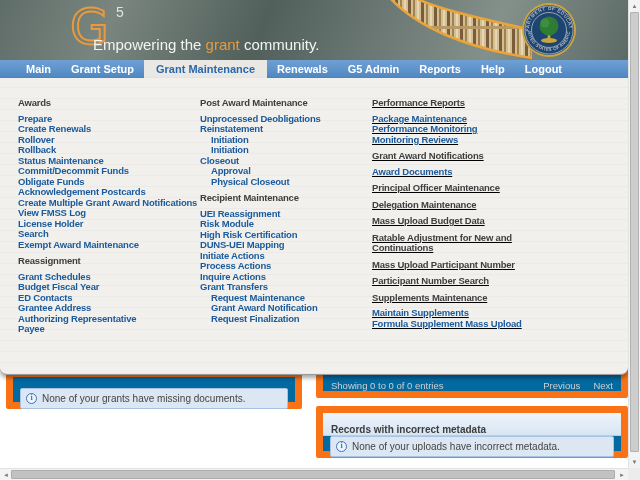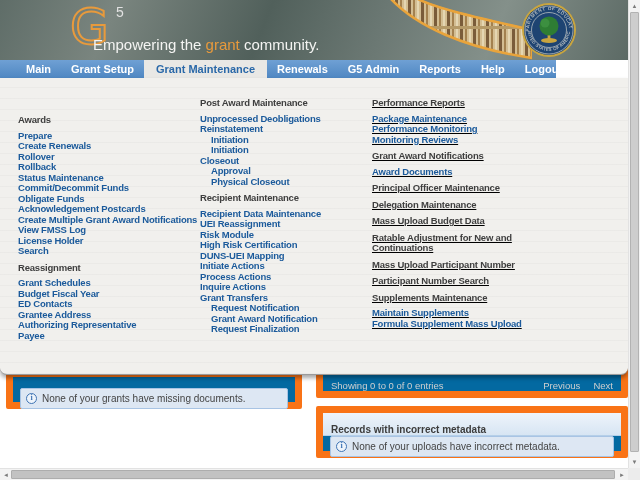--- a/index.html
+++ b/index.html
@@ -19,38 +19,38 @@
     -webkit-text-stroke:2px #e89a3c; font-weight:400;
   }
   #logo-5 { position:absolute; left:116px; top:4px; font-size:14px; color:#e2e2e2; letter-spacing:1px; }
   #tagline { position:absolute; left:93px; top:36px; font-size:15px; color:#f4f4f2; }
   #tagline .hl { color:#e89a3c; }
   #swoosh { position:absolute; left:382px; top:0; }
   
   #seal { position:absolute; left:521px; top:2px; }
   
   #nav {
-    position:absolute; left:0; top:60px; width:556px; height:18px;
+    position:absolute; left:0; top:60px; width:628px; height:18px;
     background:linear-gradient(#6fa0d4,#4f87c2);
     display:flex; align-items:flex-end; padding-left:16px;
     font-size:11px; font-weight:bold; color:#fff;
   }
   .nav-item { line-height:18px; padding:0 10px; white-space:nowrap; cursor:pointer; }
   .nav-item.selected { background:#e9e8e5; color:#2a68a8; padding:0 12px; }
   
   #menu-panel {
     position:absolute; left:0; top:78px; width:628px; height:297px; z-index:5;
     background:#f1f0ed;
     background-image:repeating-linear-gradient(0deg, rgba(120,120,120,0.05) 0 1px, transparent 1px 11px);
     border-bottom:1px solid #9b9b9b;
     border-radius:0 0 7px 7px;
     box-shadow:0 3px 4px rgba(0,0,0,0.35);
   }
   .menu-col { position:absolute; top:20px; }
-  #col-0 { left:18px;  width:180px;margin-top:17px; }
+  #col-0 { left:18px;  width:180px; }
   #col-1 { left:200px; width:182px; }
   #col-2 { left:372px; width:160px;text-decoration:underline; }
   .m-header {
     color:#3e3e3e; font-weight:bold; font-size:9.5px; letter-spacing:-0.2px;
     line-height:10.5px; margin:6px 0 5px; white-space:nowrap;
   }
   #col-2 .m-header { white-space:normal; max-width:152px; }
   .m-header:first-child { margin-top:0; }
   .m-item {
     color:#1b5a9b; font-weight:bold; font-size:9.5px; letter-spacing:-0.2px;
@@ -171,48 +171,48 @@
         <div class="m-item">Rollover</div>
         <div class="m-item">Rollback</div>
         <div class="m-item">Status Maintenance</div>
         <div class="m-item">Commit/Decommit Funds</div>
         <div class="m-item">Obligate Funds</div>
         <div class="m-item">Acknowledgement Postcards</div>
         <div class="m-item">Create Multiple Grant Award Notifications</div>
         <div class="m-item">View FMSS Log</div>
         <div class="m-item">License Holder</div>
         <div class="m-item">Search</div>
+        <div class="m-item">Exempt Award Maintenance</div>
         <div class="m-header">Reassignment</div>
         <div class="m-item">Grant Schedules</div>
         <div class="m-item">Budget Fiscal Year</div>
         <div class="m-item">ED Contacts</div>
         <div class="m-item">Grantee Address</div>
         <div class="m-item">Authorizing Representative</div>
         <div class="m-item">Payee</div>
       </div>
     <div class="menu-col" id="col-1">
         <div class="m-header">Post Award Maintenance</div>
         <div class="m-item">Unprocessed Deobligations</div>
         <div class="m-item">Reinstatement</div>
         <div class="m-item indent">Initiation</div>
         <div class="m-item indent">Initiation</div>
         <div class="m-item">Closeout</div>
         <div class="m-item indent">Approval</div>
         <div class="m-item indent">Physical Closeout</div>
         <div class="m-header">Recipient Maintenance</div>
-        <div class="m-item">Recipient Data Maintenance</div>
         <div class="m-item">UEI Reassignment</div>
         <div class="m-item">Risk Module</div>
         <div class="m-item">High Risk Certification</div>
         <div class="m-item">DUNS-UEI Mapping</div>
         <div class="m-item">Initiate Actions</div>
         <div class="m-item">Process Actions</div>
         <div class="m-item">Inquire Actions</div>
         <div class="m-item">Grant Transfers</div>
-        <div class="m-item indent">Request Notification</div>
+        <div class="m-item indent">Request Maintenance</div>
         <div class="m-item indent">Grant Award Notification</div>
         <div class="m-item indent">Request Finalization</div>
       </div>
     <div class="menu-col" id="col-2">
         <div class="m-header">Performance Reports</div>
         <div class="m-item">Package Maintenance</div>
         <div class="m-item">Performance Monitoring</div>
         <div class="m-item">Monitoring Reviews</div>
         <div class="m-header">Grant Award Notifications</div>
         <div class="m-item">Award Documents</div>

